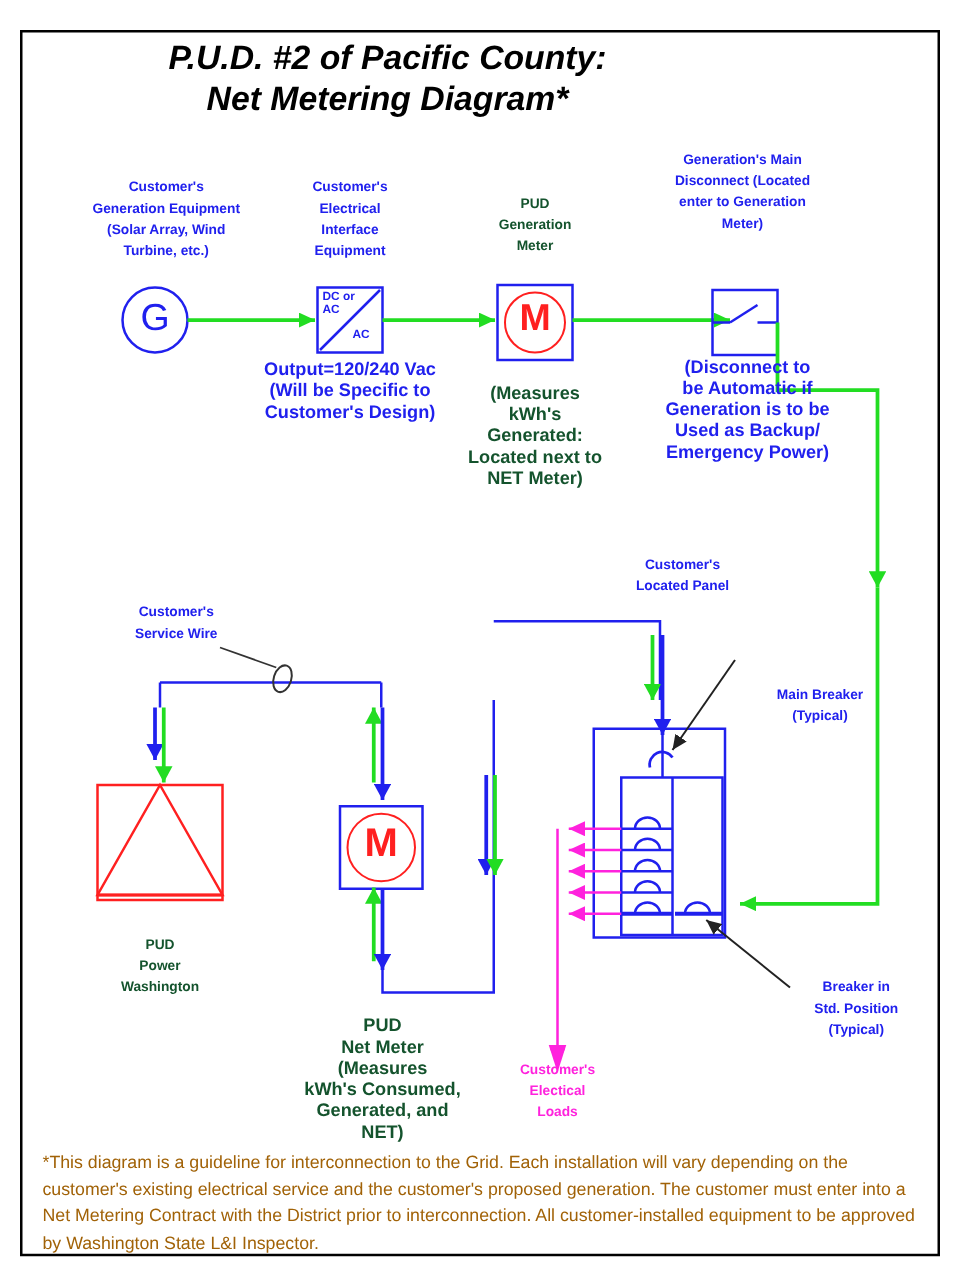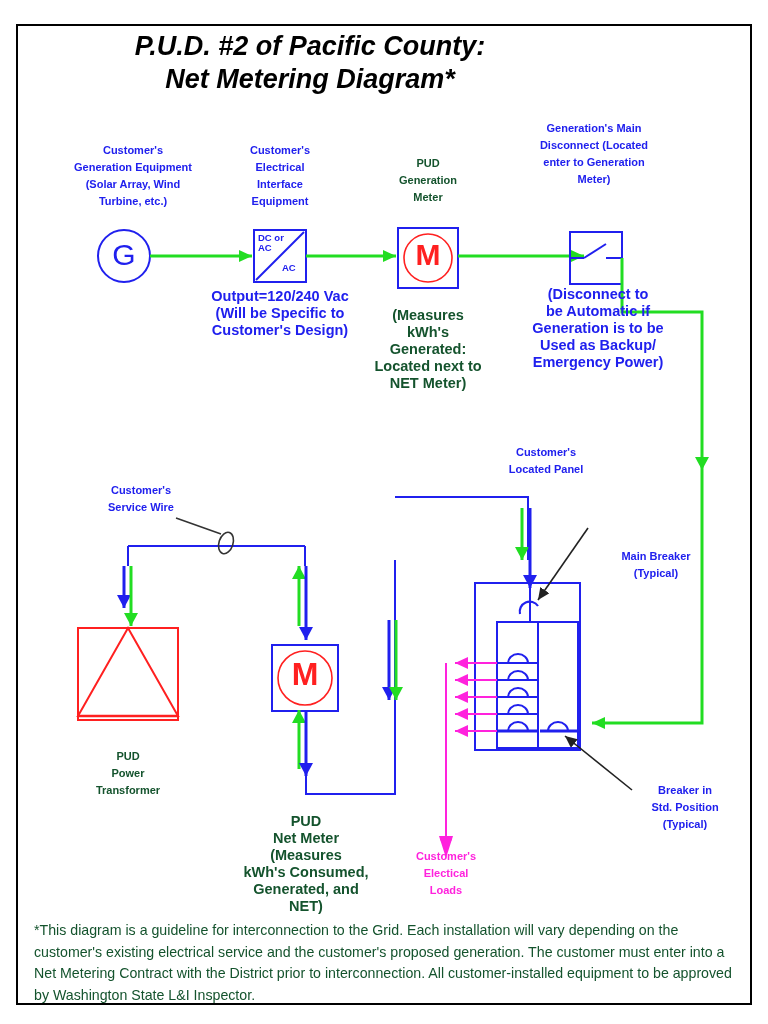--- a/index.html
+++ b/index.html
@@ -19,21 +19,21 @@
     font-size:27px;line-height:33px;color:#000;letter-spacing:0px;
   }
   svg#art{position:absolute;left:0;top:0;width:768px;height:1024px;}
   .lbl{position:absolute;text-align:center;font-weight:bold;line-height:17px;}
   .lbl.blue{color:#2020EE;}
   .lbl.red{color:#14532d;margin-top:13px;}
   .lbl.magenta{color:#FF22DD;}
   .s15{font-size:11px;}
   #footnote{
     position:absolute;left:34px;top:920px;width:700px;
-    font-size:14.2px;line-height:21.5px;color:#14532d;text-align:left;
+    font-size:14.2px;line-height:21.5px;color:#a16207;text-align:left;
     font-weight:normal;
   }
 </style>
 </head>
 <body>
 
 <div id="page">
 
   <div id="frame"></div>
 
@@ -211,21 +211,21 @@
   </div>
 
   <div class="lbl blue s15" style="left:76px;top:482px;width:130px;">
     <div>Customer's</div>
     <div>Service Wire</div>
   </div>
 
   <div class="lbl red s15" style="left:68px;top:735px;width:120px;">
     <div>PUD</div>
     <div>Power</div>
-    <div>Transformer</div>
+    <div>Washington</div>
   </div>
 
   <div class="lbl red" style="left:230px;top:800px;width:152px;font-size:14.5px;">
     <div>PUD</div>
     <div>Net Meter</div>
     <div>(Measures</div>
     <div>kWh's Consumed,</div>
     <div>Generated, and</div>
     <div>NET)</div>
   </div>

